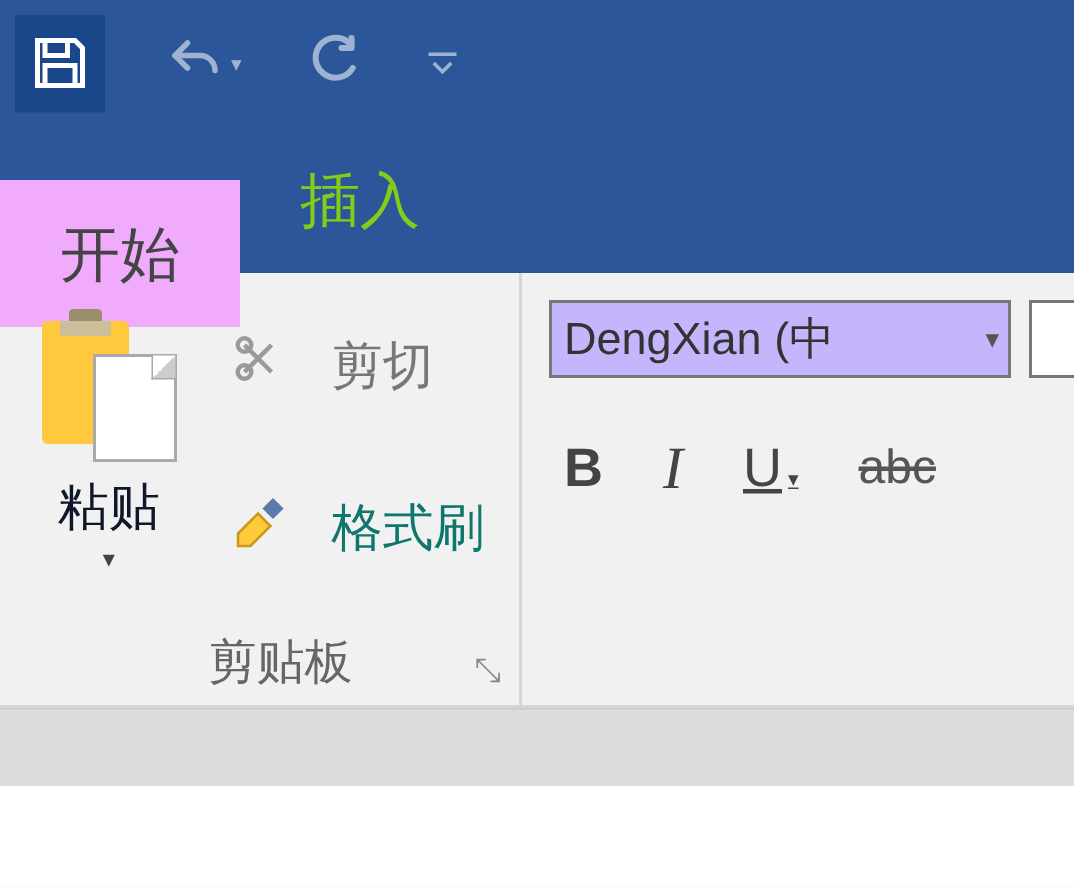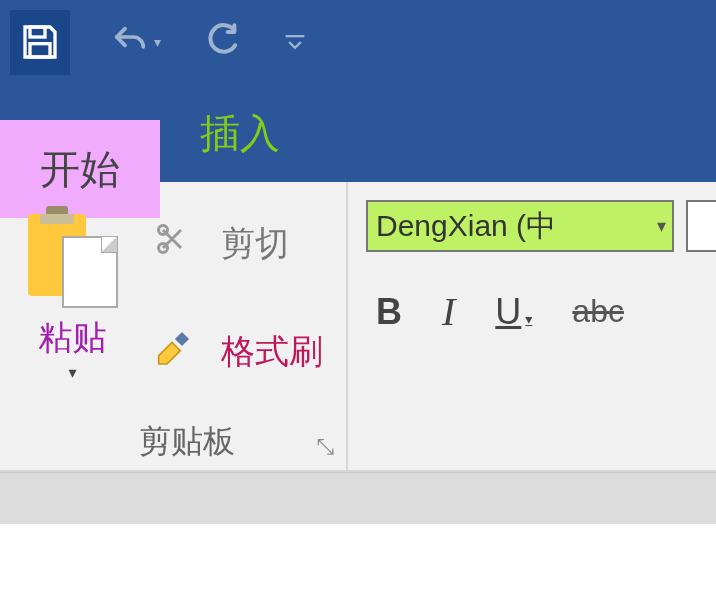--- a/index.html
+++ b/index.html
@@ -19,34 +19,34 @@
   .ribbon { background: #f1f1f1; height: 290px; border-bottom: 2px solid #d6d6d6; display: flex; }
   .group-clip { width: 362px; border-right: 2px solid #d6d6d6; display: flex; flex-direction: column; }
   .clip-body { flex: 1; display: flex; }
   .paste-col { width: 145px; display: flex; flex-direction: column; align-items: center; justify-content: center; gap: 6px; }
   .paste-icon { position: relative; width: 90px; height: 95px; }
   .board { position: absolute; left: 0; top: 0; width: 58px; height: 82px; background: #ffc83d; border-radius: 4px; }
   .board-clip { position: absolute; left: 18px; top: -8px; width: 22px; height: 12px; background: #9a8d6a; border-radius: 3px 3px 0 0; }
   .board-clip:after { content: ""; position: absolute; left: -6px; top: 8px; width: 34px; height: 10px; background: #cbbf99; border-radius: 2px; }
   .sheet { position: absolute; left: 34px; top: 22px; width: 56px; height: 72px; background: #fff; border: 2px solid #aaa; }
   .sheet .corner { position: absolute; right: -1px; top: -1px; width: 16px; height: 16px; background: linear-gradient(135deg, #fff 0 50%, #ccc 50% 100%); border-left: 1.5px solid #aaa; border-bottom: 1.5px solid #aaa; }
-  .paste-label { font-size: 34px; color: #a21caf; }
+  .paste-label { font-size: 34px; color: #0f172a; }
   .paste-dd { font-size: 16px; color: #444; margin-top: -4px; }
 
   .clip-actions { flex: 1; display: flex; flex-direction: column; justify-content: center; gap: 34px; padding-left: 6px; }
   .clip-row { display: flex; align-items: flex-start; gap: 28px; color: #777; font-size: 34px; }
-  .clip-row.enabled { color: #be185d; margin-top: 28px; }
+  .clip-row.enabled { color: #0f766e; margin-top: 28px; }
   .clip-row .ico { width: 42px; display: flex; justify-content: center; }
 
   .group-footer { height: 56px; display: flex; align-items: center; justify-content: center; position: relative; color: #666; font-size: 32px; padding-left: 28px; }
   .launcher { position: absolute; right: 12px; bottom: 10px; color: #888; font-size: 22px; }
 
   .font-group { flex: 1; padding: 18px 0 0 18px; display: flex; flex-direction: column; gap: 36px; }
   .font-row1 { display: flex; gap: 12px; }
-  .font-name { width: 308px; height: 52px; background: #bef264; border: 2px solid #777; display: flex; align-items: center; padding: 16px 8px; font-size: 30px; color: #333; position: relative; }
+  .font-name { width: 308px; height: 52px; background: #c4b5fd; border: 2px solid #777; display: flex; align-items: center; padding: 16px 8px; font-size: 30px; color: #333; position: relative; }
   .font-name .dd-arrow { position: absolute; right: 6px; font-size: 18px; color: #555; }
   .font-size { width: 30px; height: 52px; background: #fff; border: 2px solid #777; border-right: none; display: flex; align-items: center; padding-left: 4px; font-size: 30px; color: #333; overflow: hidden; }
 
   .font-row2 { display: flex; align-items: center; gap: 40px; padding-left: 10px; font-size: 36px; color: #444; }
   .bold { font-weight: 900; }
   .italic { font-style: italic; font-family: "Times New Roman", serif; font-size: 40px; }
   .under { text-decoration: underline; display: inline-flex; align-items: baseline; }
   .under .dd-sm { font-size: 14px; margin-left: 4px; }
   .strike { font-size: 32px; color: #555; }
 

